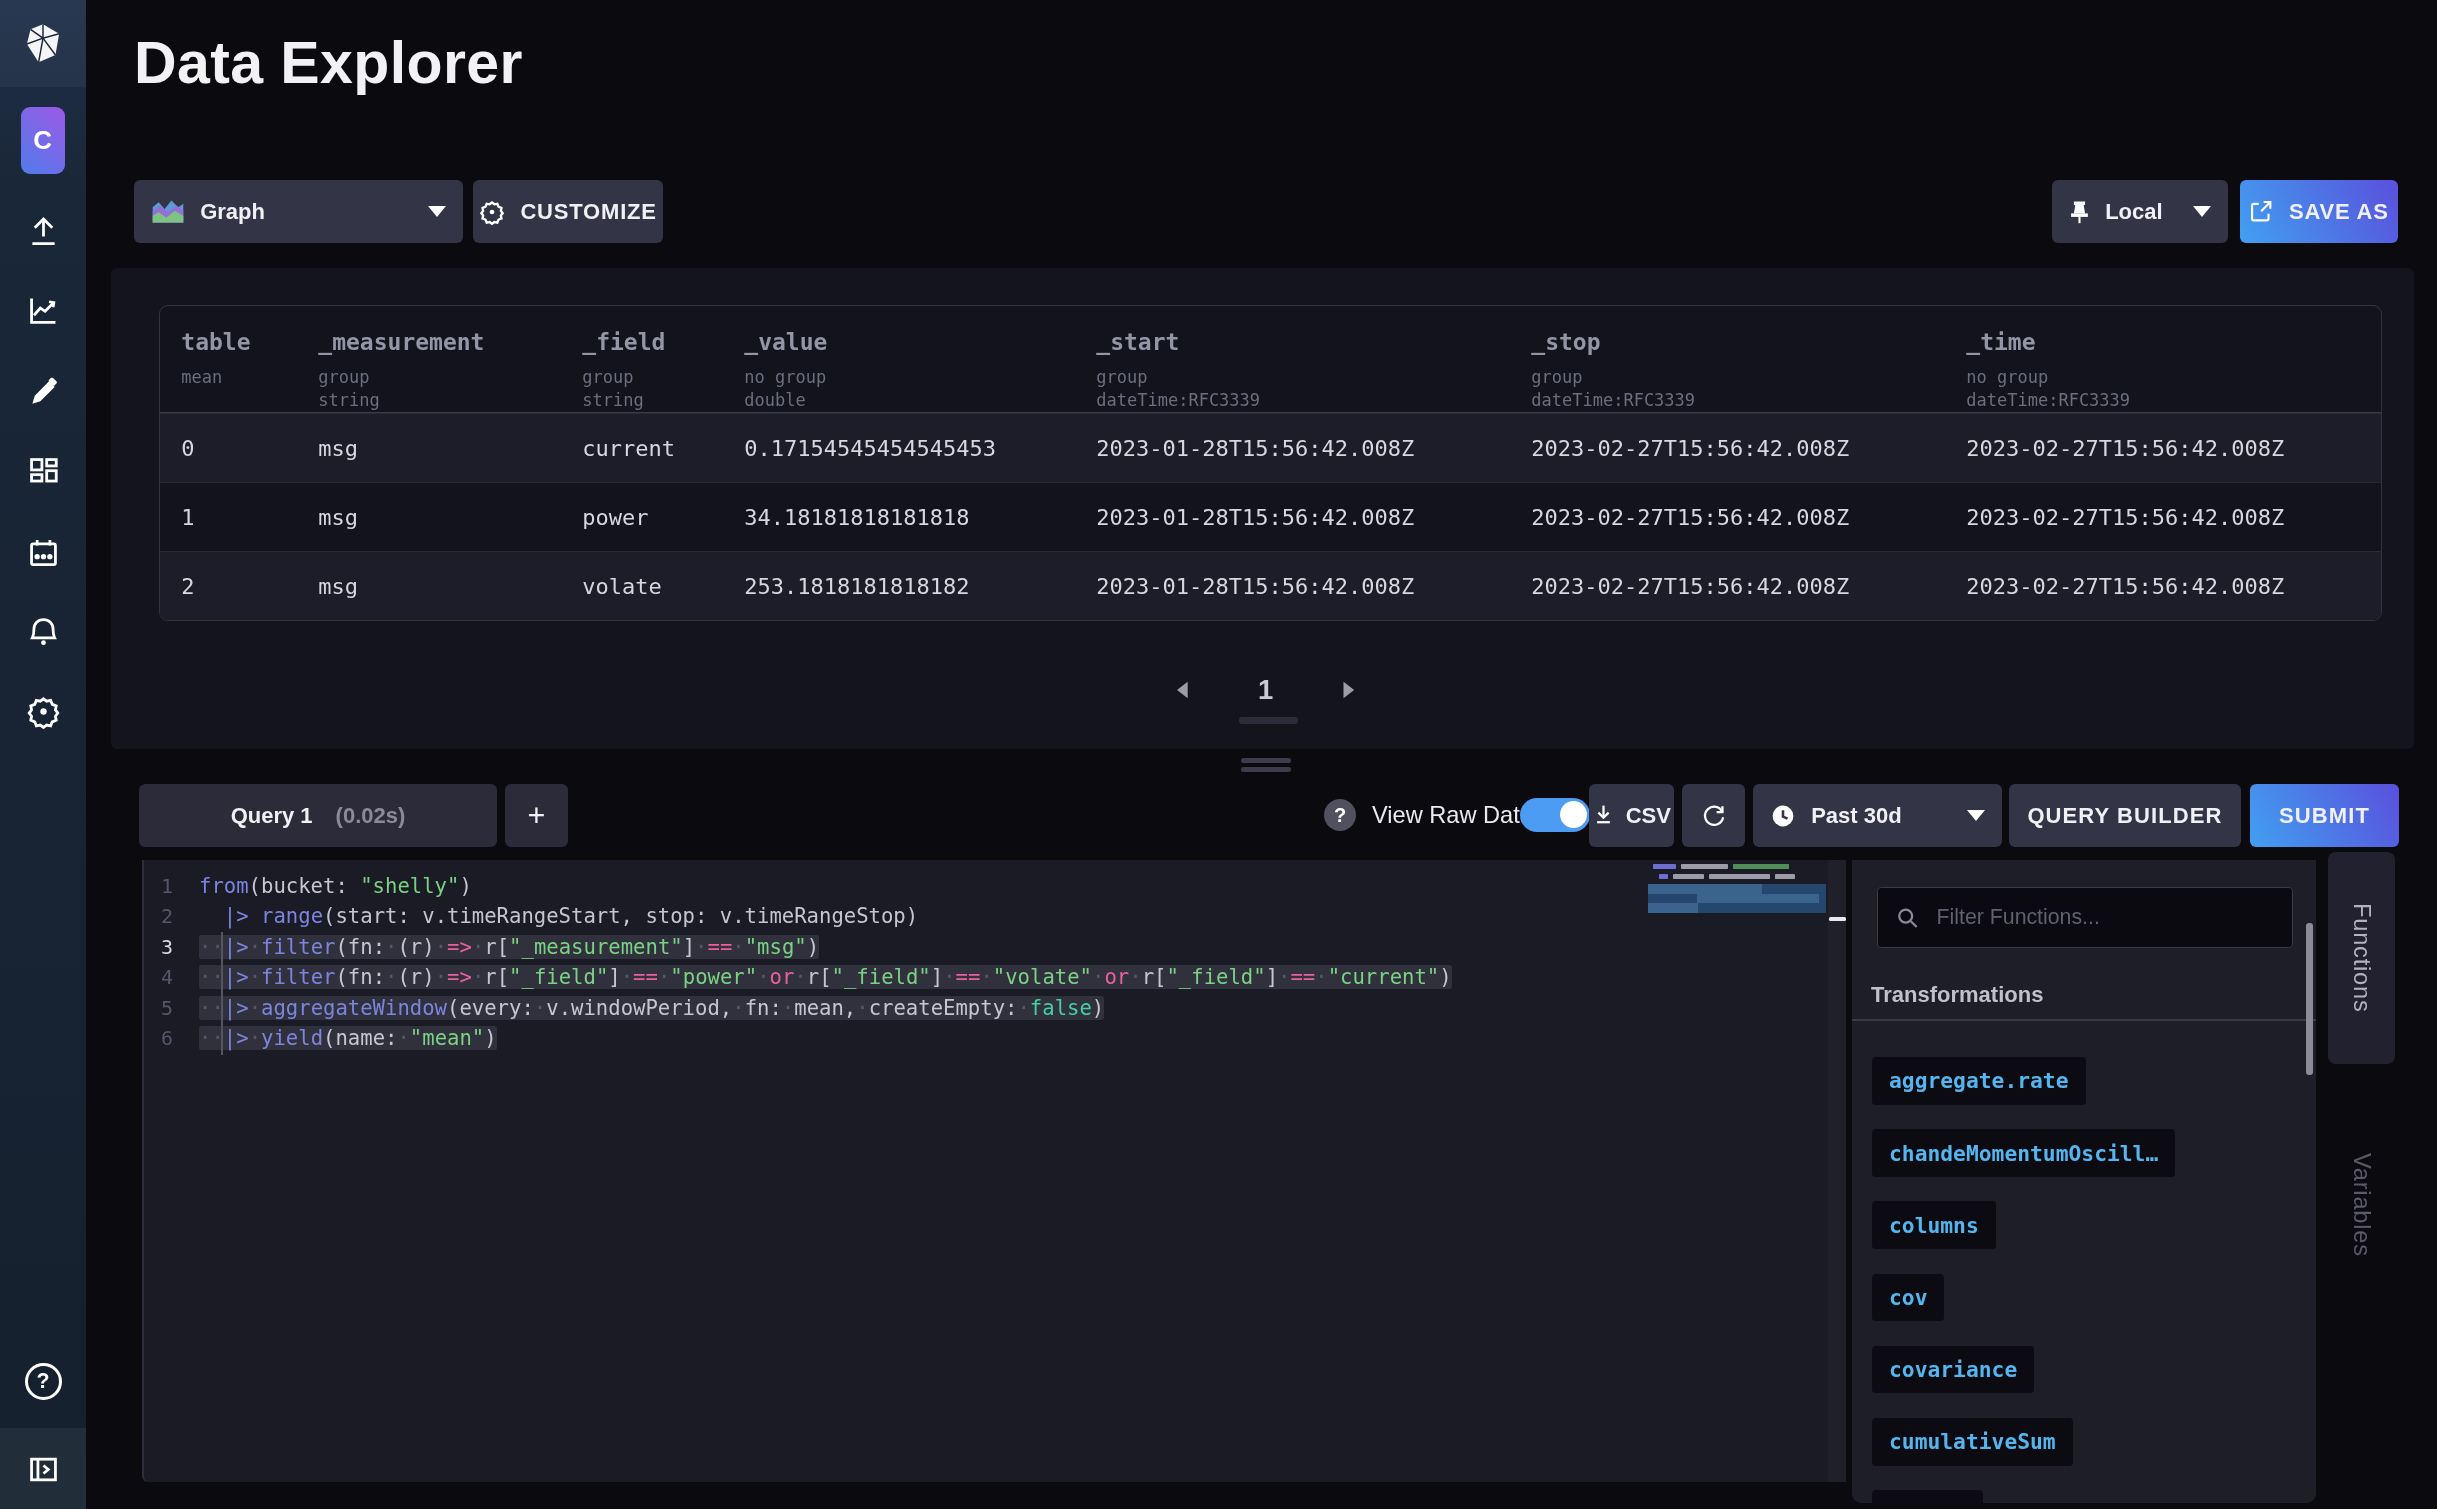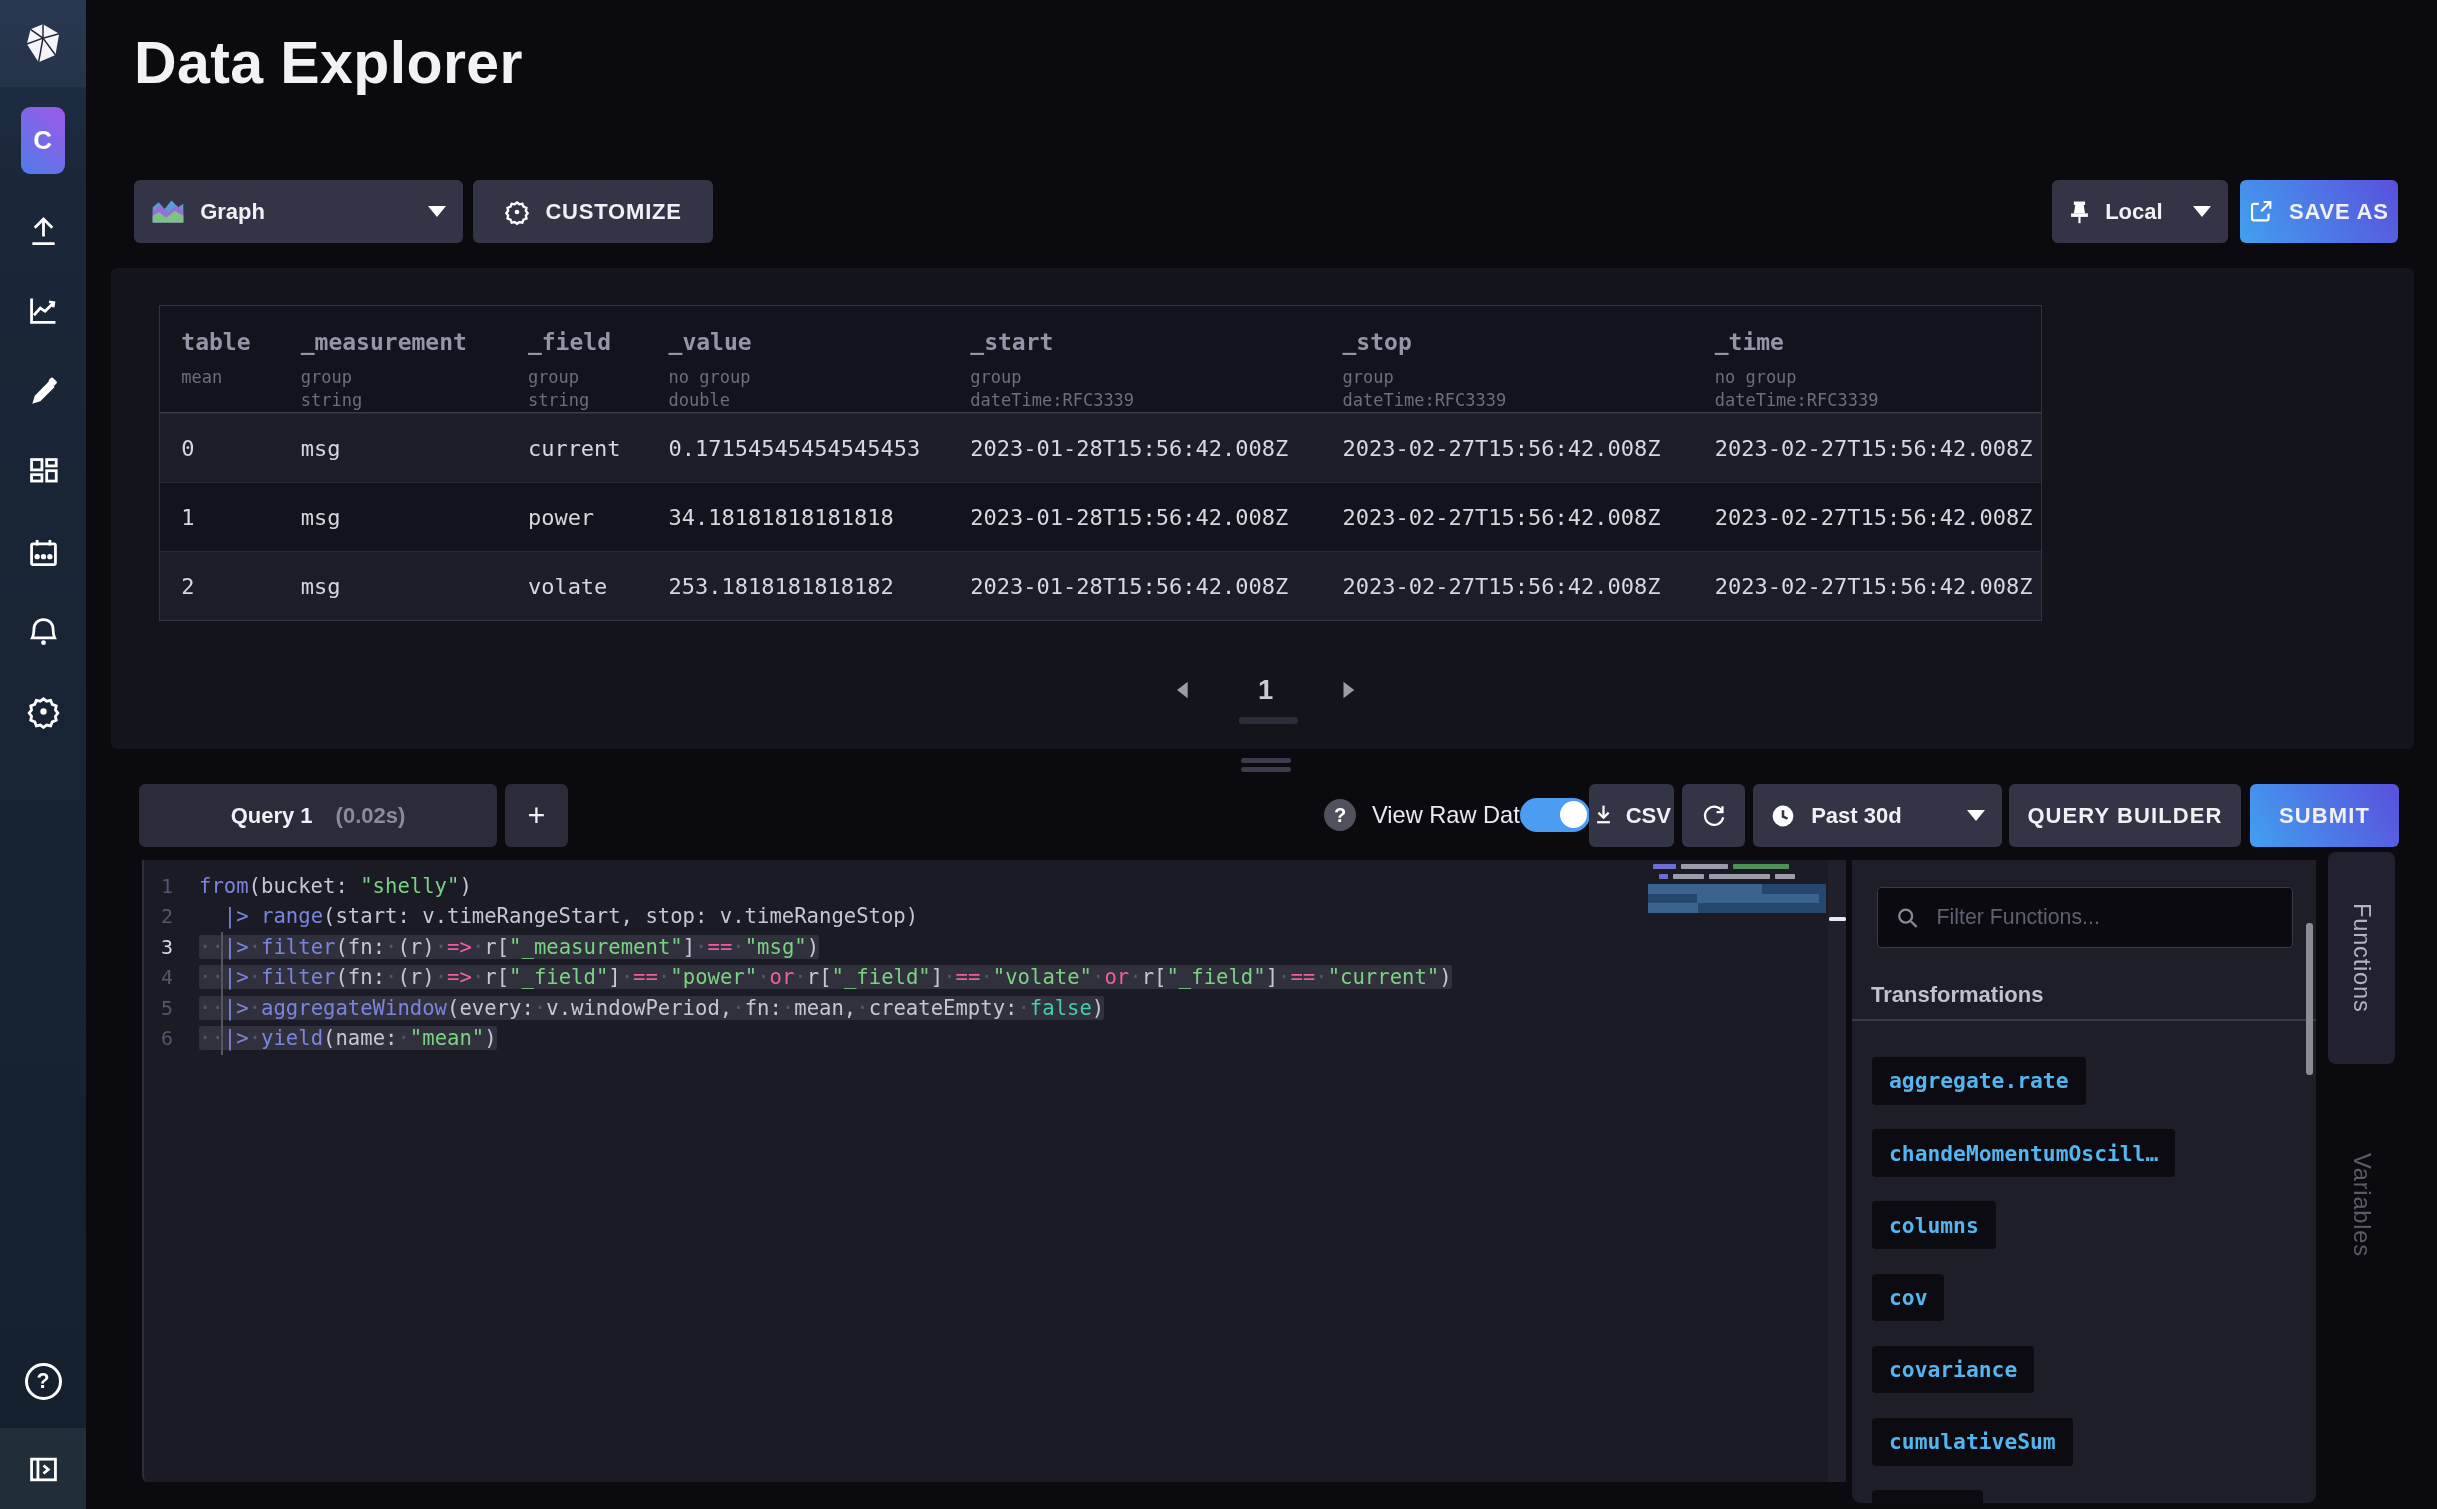--- a/index.html
+++ b/index.html
@@ -18,21 +18,21 @@
   
   .page-title { left:134px; top:29px; font-size:59px; font-weight:700; color:#f2f2f5; letter-spacing:0.4px; }
   .btn { display:flex; align-items:center; justify-content:center; gap:15.2px; background:#343447; border-radius:6.1px; color:#f0f0f5; font-weight:700; font-size:22px; height:63px; }
   .dd { justify-content:flex-start; padding:0 17px; }
   .dd .grow { flex:1; }
   .grad { background:linear-gradient(60deg,#41a0f0,#5a50dc); letter-spacing:0.8px; }
   .chev { width:0; height:0; border-left:9.1px solid transparent; border-right:9.1px solid transparent; border-top:11.4px solid #fff; }
 
   
   .band { left:111px; top:268px; width:2303px; height:481px; background:#14141d; border-radius:6.1px; }
-  .table-box { left:159px; top:305px; width:1883px; height:316px; border:1.5px solid #32333e; border-radius:0; background:#13131d; overflow:hidden; }
+  .table-box { left:159px; top:305px; width:2223px; height:316px; border:1.5px solid #32333e; border-radius:9px; background:#13131d; overflow:hidden; }
   .thead { display:flex; height:107px; padding-top:23px; border-bottom:1.5px solid #3c3c48; }
   .th { padding-left:21.3px; }
   .th-name { font-family:"DejaVu Sans Mono",monospace; font-weight:700; font-size:23px; color:#9396a6; margin-bottom:10.7px; }
   .th-meta { font-family:"DejaVu Sans Mono",monospace; font-size:17px; color:#6b6e7e; line-height:23px; }
   .tr { display:flex; align-items:center; height:69px; border-top:0.8px solid #2a2a36; }
   .tr.light { background:#1d1d29; }
   .td { padding-left:21.3px; font-family:"DejaVu Sans Mono",monospace; font-size:22px; color:#d6d7df; white-space:nowrap; overflow:hidden; }
 
   
   .pag { left:1174px; top:667px; width:183px; height:46px; display:flex; align-items:center; justify-content:space-between; }
@@ -178,21 +178,21 @@
   <div class="abs btn dd" style="left:134px;top:180px;width:329px">
     <svg width="34" height="29" viewBox="0 0 40 34">
       <polygon points="2,30 2,12 9,6 16,14 24,4 32,12 38,8 38,30" fill="#5a9bd8"></polygon>
       <polygon points="2,30 2,16 11,10 20,18 30,10 38,16 38,30" fill="#9a6ad8" opacity="0.9"></polygon>
       <polygon points="2,30 2,22 9,18 18,24 28,16 38,22 38,30" fill="#7cc77c" opacity="0.95"></polygon>
     </svg>
     <span>Graph</span>
     <span class="grow"></span>
     <span class="chev"></span>
   </div>
-  <div class="abs btn" style="left:473px;top:180px;width:240px;letter-spacing:0.8px">
+  <div class="abs btn" style="left:473px;top:180px;width:190px;letter-spacing:0.8px">
     <svg width="26" height="26" viewBox="0 0 44 44" fill="none" stroke="#fff" stroke-width="4">
         <path d="M22 6 l4 3 5-1 2 5 5 2-1 5 3 4-3 4 1 5-5 2-2 5-5-1-4 3-4-3-5 1-2-5-5-2 1-5-3-4 3-4-1-5 5-2 2-5 5 1 Z"></path>
         <circle cx="22" cy="22" r="4" fill="#fff" stroke="none"></circle>
       </svg>
     <span>CUSTOMIZE</span>
   </div>
   <div class="abs btn dd" style="left:2052px;top:180px;width:176px">
     <svg width="23" height="26" viewBox="0 0 30 34" fill="#fff">
         <rect x="7" y="2" width="16" height="5"></rect>
         <path d="M9 7 h12 l2 12 h-16 z"></path>

